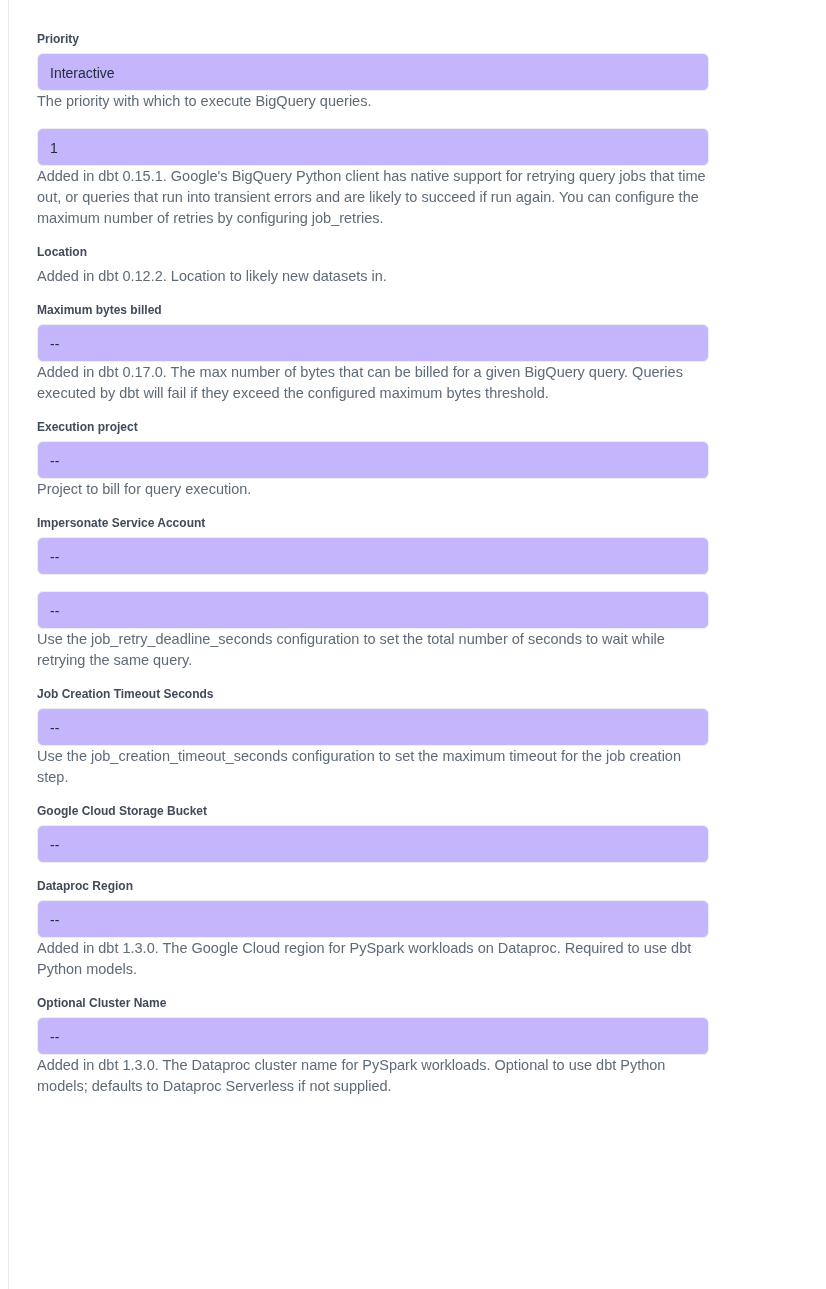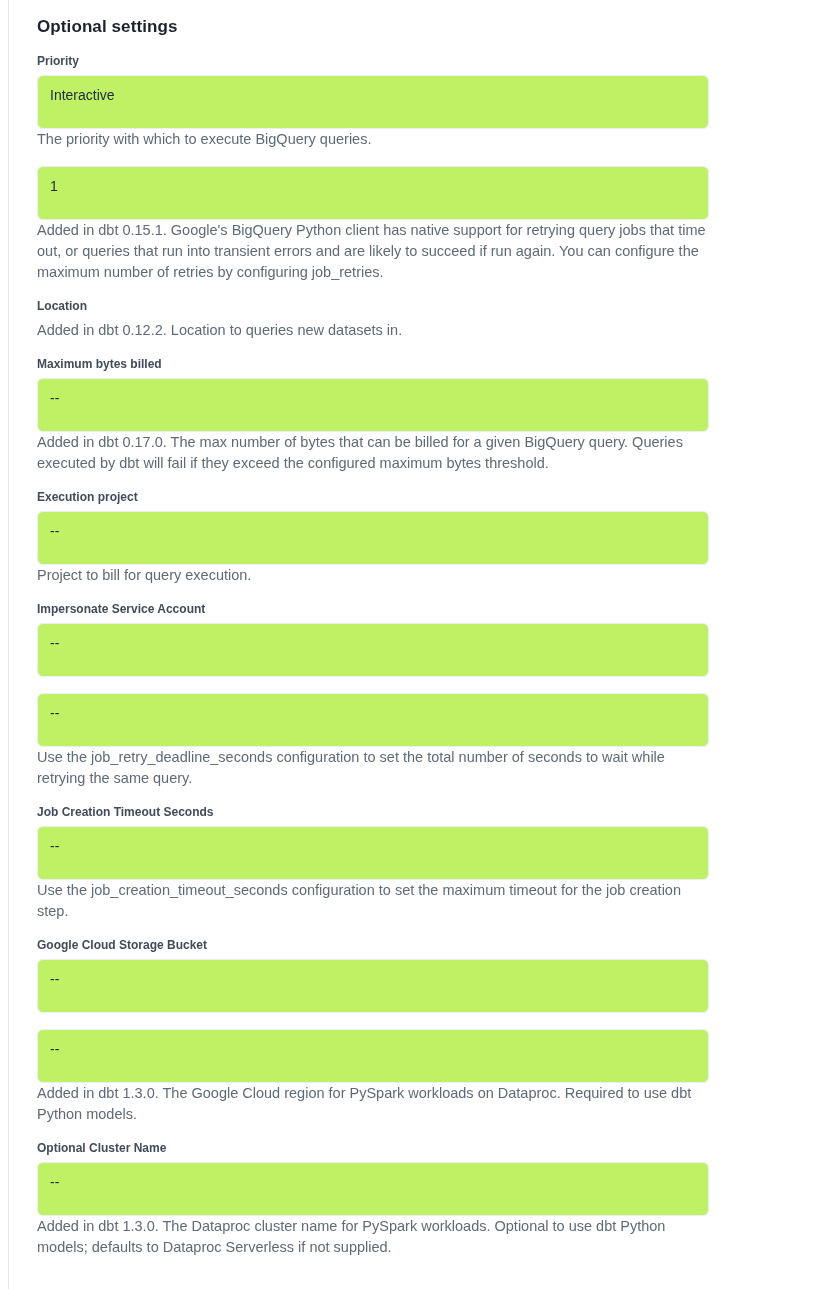--- a/index.html
+++ b/index.html
@@ -42,23 +42,23 @@
   .field-label {
     font-size: 12px;
     line-height: 14px;
     font-weight: 700;
     color: #414b5a;
     margin-bottom: 7px;
   }
   .field-input {
     box-sizing: border-box;
     width: 672px;
-    height: 54px;
+    height: 38px;
     line-height: 38px;
-    background: #bef264;
+    background: #c4b5fd;
     border: 1px solid #eceef1;
     border-radius: 6px;
     padding: 0 12px;
     font-size: 14px;
     color: #242c38;
     white-space: nowrap;
     overflow: hidden;
     cursor: default;
   }
   .field-help {
@@ -67,36 +67,35 @@
     color: #5f6a77;
   }
   .field-help:empty { display: none; }
 </style>
 </head>
 <body>
 
 <div class="page">
   <div class="left-divider"></div>
   <div class="content">
-    <h2 class="section-title">Optional settings</h2>
     <div id="fields">
   <div class="field">
     <div class="field-label">Priority</div>
     <div class="field-input">Interactive</div>
     <div class="field-help">The priority with which to execute BigQuery queries.</div>
   </div>
 
   <div class="field">
     <div class="field-input">1</div>
     <div class="field-help">Added in dbt 0.15.1. Google's BigQuery Python client has native support for retrying query jobs that time out, or queries that run into transient errors and are likely to succeed if run again. You can configure the maximum number of retries by configuring job_retries.</div>
   </div>
 
   <div class="field">
     <div class="field-label">Location</div>
-    <div class="field-help">Added in dbt 0.12.2. Location to queries new datasets in.</div>
+    <div class="field-help">Added in dbt 0.12.2. Location to likely new datasets in.</div>
   </div>
 
   <div class="field">
     <div class="field-label">Maximum bytes billed</div>
     <div class="field-input">--</div>
     <div class="field-help">Added in dbt 0.17.0. The max number of bytes that can be billed for a given BigQuery query. Queries executed by dbt will fail if they exceed the configured maximum bytes threshold.</div>
   </div>
 
   <div class="field">
     <div class="field-label">Execution project</div>
@@ -120,20 +119,21 @@
     <div class="field-input">--</div>
     <div class="field-help">Use the job_creation_timeout_seconds configuration to set the maximum timeout for the job creation step.</div>
   </div>
 
   <div class="field">
     <div class="field-label">Google Cloud Storage Bucket</div>
     <div class="field-input">--</div>
   </div>
 
   <div class="field">
+    <div class="field-label">Dataproc Region</div>
     <div class="field-input">--</div>
     <div class="field-help">Added in dbt 1.3.0. The Google Cloud region for PySpark workloads on Dataproc. Required to use dbt Python models.</div>
   </div>
 
   <div class="field">
     <div class="field-label">Optional Cluster Name</div>
     <div class="field-input">--</div>
     <div class="field-help">Added in dbt 1.3.0. The Dataproc cluster name for PySpark workloads. Optional to use dbt Python models; defaults to Dataproc Serverless if not supplied.</div>
   </div>
 </div>

